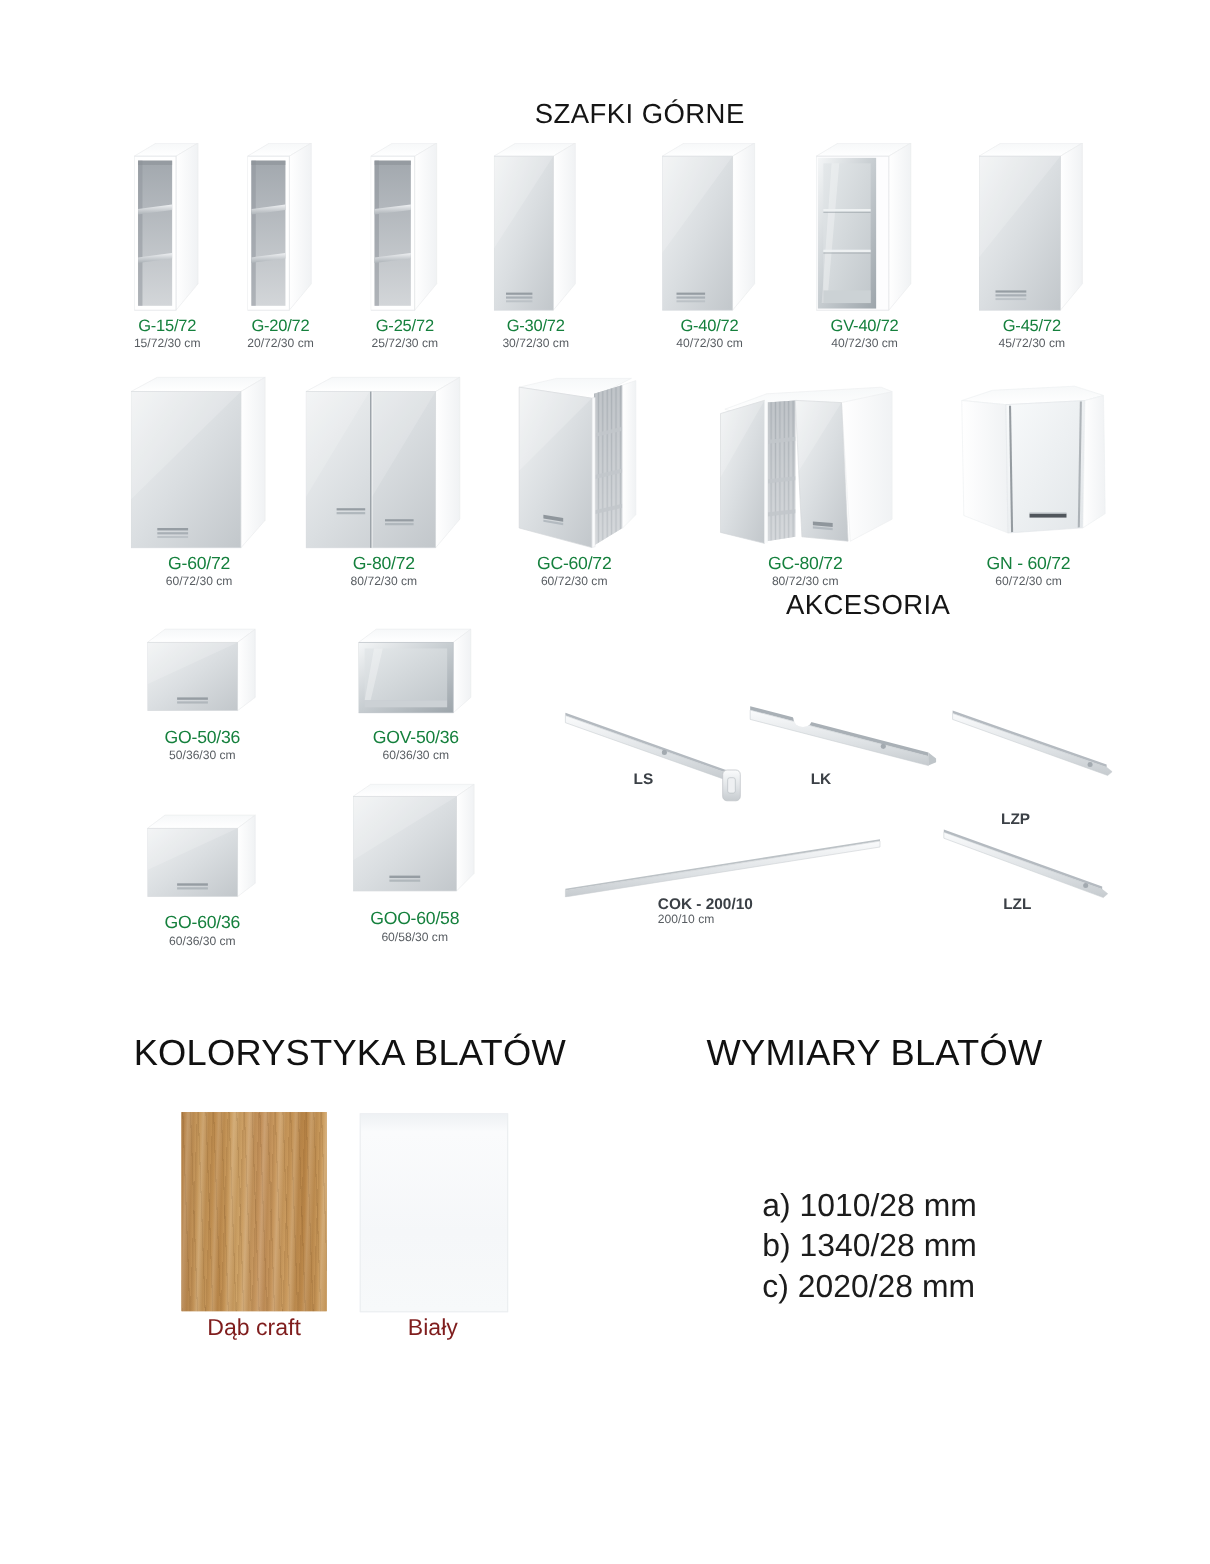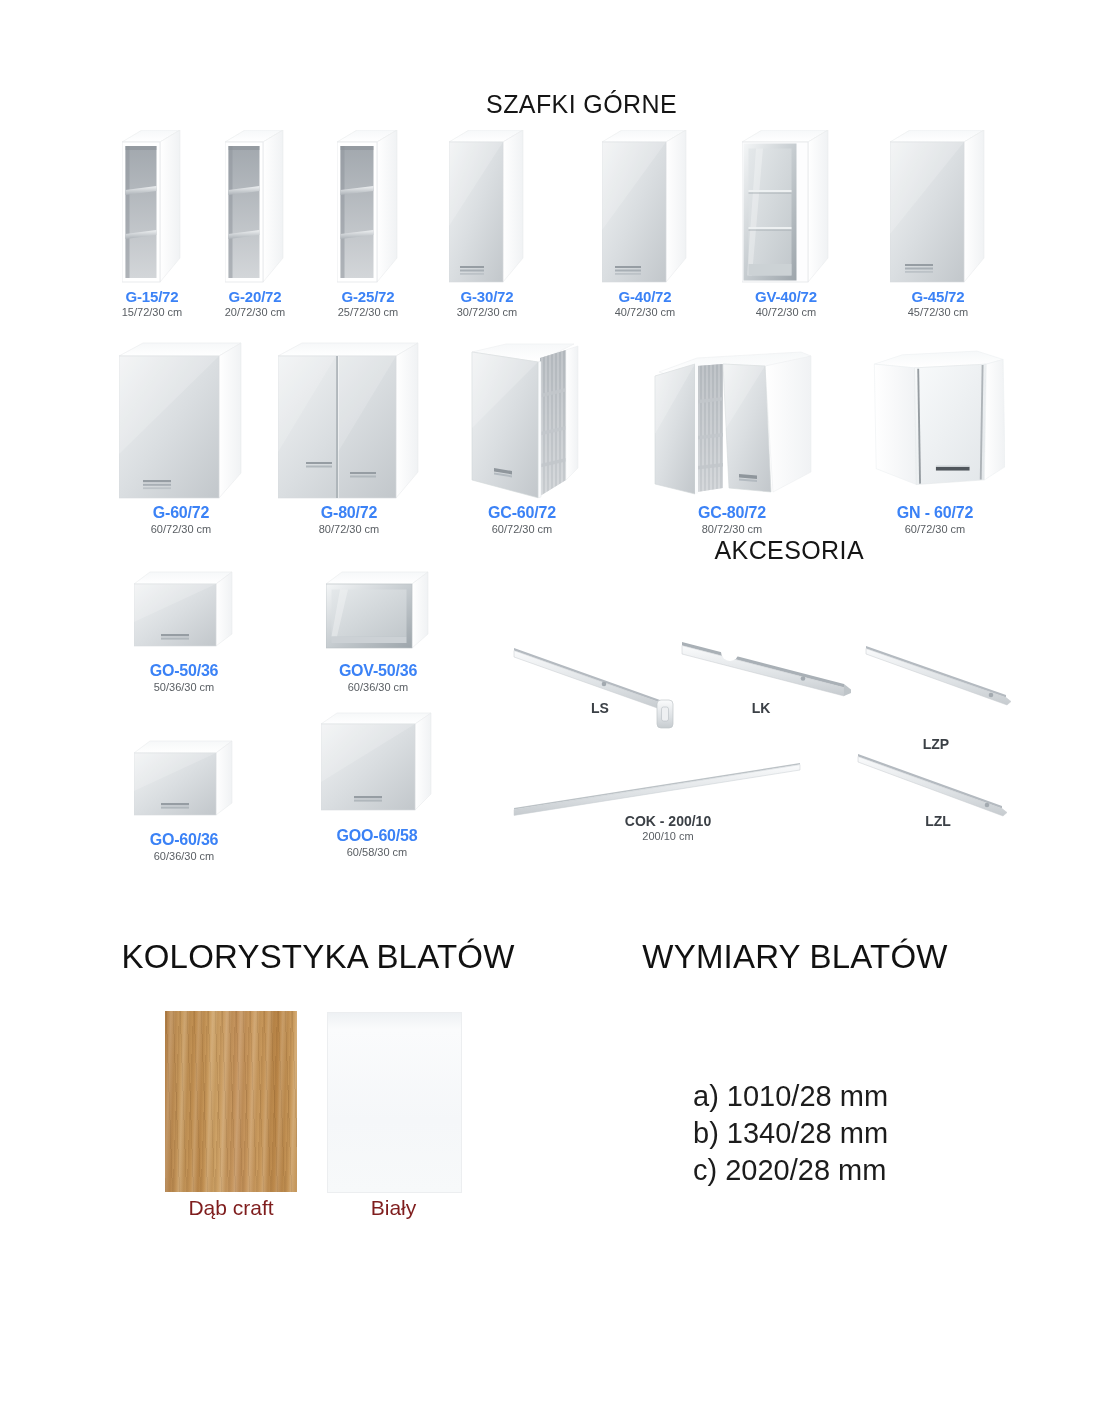--- a/index.html
+++ b/index.html
@@ -2,25 +2,25 @@
 <html><head>
 <meta charset="utf-8">
 <style>
   html,body{margin:0;padding:0;background:#fff;}
   .page{position:relative;width:1100px;height:1422px;background:#ffffff;overflow:hidden;
         font-family:"Liberation Sans","DejaVu Sans",sans-serif;}
   .h1{position:absolute;text-align:right;font-size:25px;color:#151515;letter-spacing:.4px;}
   .h1b{position:absolute;text-align:center;font-size:33px;color:#111;letter-spacing:.2px;}
   .p{position:absolute;text-align:center;}
   .p svg{display:block;margin:0 auto;}
-  .code{font-size:16px;font-weight:700;color:#3b82f6;letter-spacing:-.2px;margin-top:2px;white-space:nowrap;}
+  .code{font-size:16px;font-weight:400;color:#15803d;letter-spacing:-.2px;margin-top:2px;white-space:nowrap;}
   .r1 .code{font-size:15px;}
   .dims{font-size:11px;color:#585d62;margin-top:1px;white-space:nowrap;}
   .accsvg{position:absolute;}
-  .acclab{position:absolute;text-align:center;font-size:14px;font-weight:700;color:#3b4046;}
+  .acclab{position:absolute;font-size:14px;font-weight:700;color:#3b4046;}
   .acclab .dims{font-weight:400;}
   .swatch{position:absolute;}
   .swatch-wood{background-image:
       repeating-linear-gradient(92deg, rgba(122,78,32,.20) 0px, rgba(122,78,32,0) 3px, rgba(255,255,255,.14) 6px, rgba(122,78,32,.12) 11px, rgba(122,78,32,0) 14px),
       repeating-linear-gradient(88deg, rgba(96,60,20,.12) 0 1px, rgba(0,0,0,0) 1px 7px),
       linear-gradient(90deg, #b5824a 0%, #c79a5e 12%, #bd8a4c 25%, #cfa468 38%, #c2905a 55%, #cb9c60 70%, #b98547 85%, #cfa265 100%);}
   .swatch-white{background:linear-gradient(180deg,#eef1f4 0%,#fafbfc 9%,#f5f7f9 60%,#f7f9fa 100%);border:1px solid #eceef0;}
   .swlab{position:absolute;text-align:center;font-size:21px;color:#7f1d1d;}
   .sizes{position:absolute;font-size:29px;color:#1c1c1c;line-height:37px;}
 </style>

